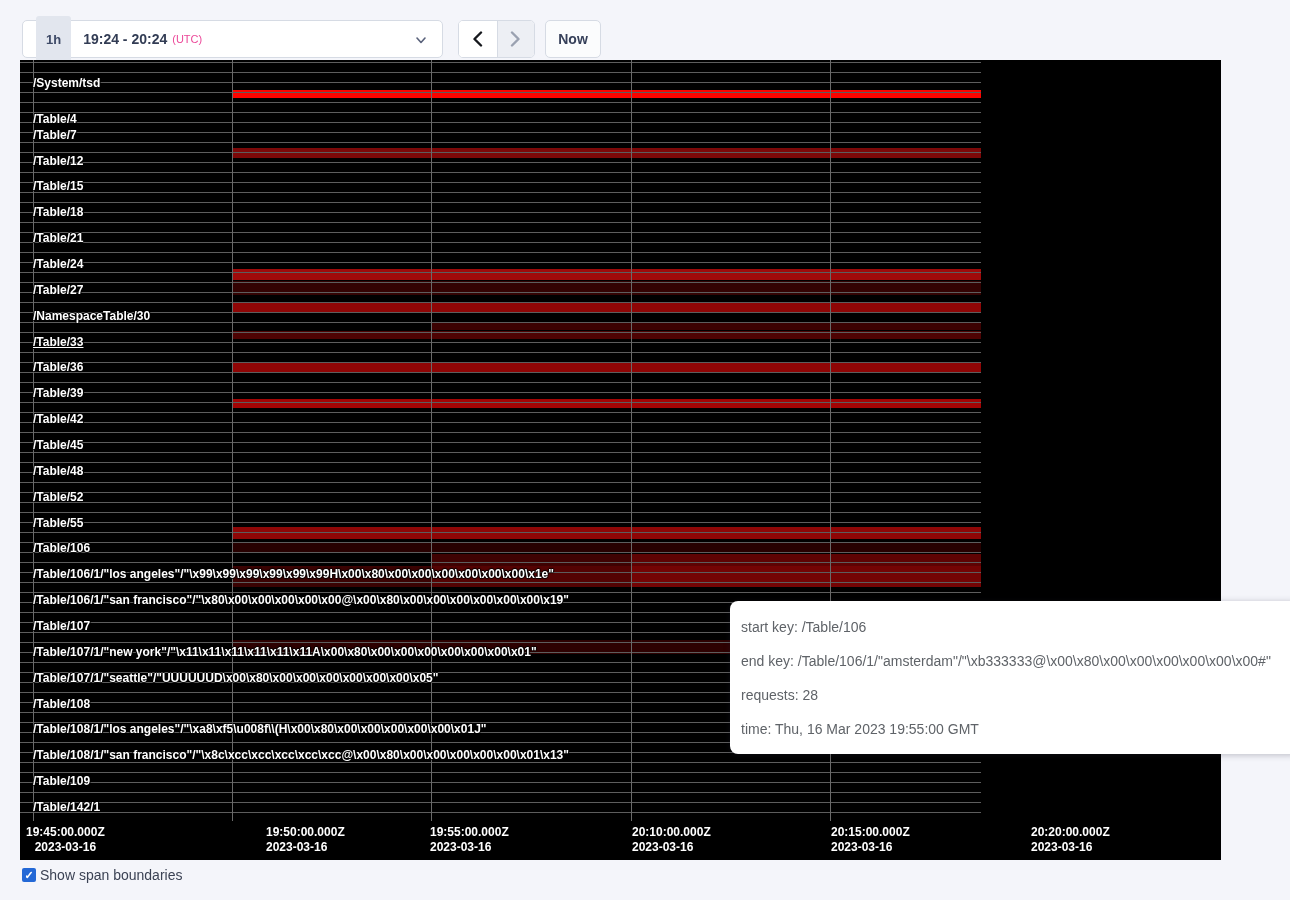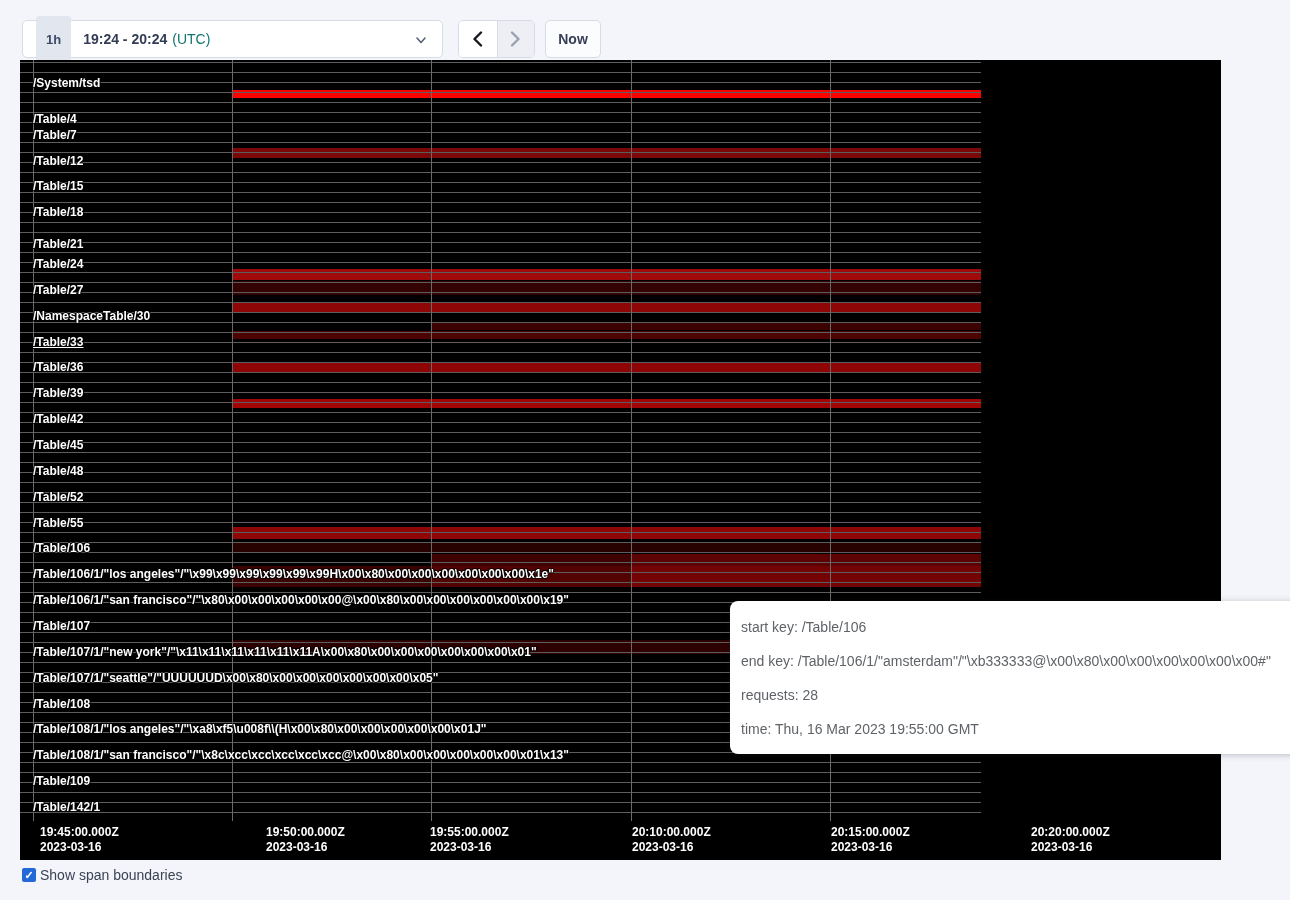--- a/index.html
+++ b/index.html
@@ -11,21 +11,21 @@
   .time-select {
     position:absolute; left:22px; top:20px; width:421px; height:38px;
     background:#fff; border:1px solid #d6dbe4; border-radius:5px;
     display:flex; align-items:center; cursor:pointer;
   }
   .duration-badge {
     margin-left:13px; background:#e2e6ee; color:#3e4a67; font-size:13px; font-weight:bold;
     padding:16px 10px; border-radius:3px;
   }
   .range-label { margin-left:12px; font-size:14px; font-weight:bold; color:#323c54;text-align:center; }
-  .utc-label { margin-left:5px; font-size:14px; color:#0f766e; }
+  .utc-label { margin-left:5px; font-size:11px; color:#ec4899; }
   .select-chevron { position:absolute; right:15px; top:12px; color:#5a627b; }
 
   .nav-group {
     position:absolute; left:458px; top:20px; height:38px; width:77px;
     border:1px solid #d6dbe4; border-radius:5px; display:flex; overflow:hidden; background:#fff;
   }
   .nav-btn { width:38px; height:100%; border:none; display:flex; align-items:center; justify-content:center; cursor:pointer; background:#fff; color:#16181d; }
   .nav-btn.disabled { background:#edeff4; color:#9aa1b0; cursor:default; border-left:1px solid #d6dbe4; }
 
   .now-btn {
@@ -136,21 +136,21 @@
         <div class="vline" style="left: 810px;"></div>
         <div class="vline" style="left: 1010px;"></div>
       </div>
     <div id="rowlabels">
         <div class="row-label" style="top: 15px;">/System/tsd</div>
         <div class="row-label" style="top: 51px;">/Table/4</div>
         <div class="row-label" style="top: 67px;">/Table/7</div>
         <div class="row-label" style="top: 93px;">/Table/12</div>
         <div class="row-label" style="top: 118px;">/Table/15</div>
         <div class="row-label" style="top: 144px;">/Table/18</div>
-        <div class="row-label" style="top: 176px;">/Table/21</div>
+        <div class="row-label" style="top: 170px;">/Table/21</div>
         <div class="row-label" style="top: 196px;">/Table/24</div>
         <div class="row-label" style="top: 222px;">/Table/27</div>
         <div class="row-label" style="top: 248px;">/NamespaceTable/30</div>
         <div class="row-label" style="top: 274px; text-decoration: underline;">/Table/33</div>
         <div class="row-label" style="top: 299px;">/Table/36</div>
         <div class="row-label" style="top: 325px;">/Table/39</div>
         <div class="row-label" style="top: 351px;">/Table/42</div>
         <div class="row-label" style="top: 377px;">/Table/45</div>
         <div class="row-label" style="top: 403px;">/Table/48</div>
         <div class="row-label" style="top: 429px;">/Table/52</div>
@@ -162,21 +162,21 @@
         <div class="row-label" style="top: 584px;">/Table/107/1/"new york"/"\x11\x11\x11\x11\x11\x11A\x00\x80\x00\x00\x00\x00\x00\x00\x01"</div>
         <div class="row-label" style="top: 610px;">/Table/107/1/"seattle"/"UUUUUUD\x00\x80\x00\x00\x00\x00\x00\x00\x05"</div>
         <div class="row-label" style="top: 636px;">/Table/108</div>
         <div class="row-label" style="top: 661px;">/Table/108/1/"los angeles"/"\xa8\xf5\u008f\\(H\x00\x80\x00\x00\x00\x00\x00\x01J"</div>
         <div class="row-label" style="top: 687px;">/Table/108/1/"san francisco"/"\x8c\xcc\xcc\xcc\xcc\xcc@\x00\x80\x00\x00\x00\x00\x00\x01\x13"</div>
         <div class="row-label" style="top: 713px;">/Table/109</div>
         <div class="row-label" style="top: 739px;">/Table/142/1</div>
       </div>
   </div>
   <div class="x-axis" id="xaxis">
-      <div class="x-tick" style="left: 20px;">
+      <div class="x-tick" style="left: 6px; text-align: center;">
         <div>19:45:00.000Z</div>
         <div>2023-03-16</div>
       </div>
       <div class="x-tick" style="left: 210px; margin-left: 36px;">
         <div>19:50:00.000Z</div>
         <div>2023-03-16</div>
       </div>
       <div class="x-tick" style="left: 410px;">
         <div>19:55:00.000Z</div>
         <div>2023-03-16</div>

